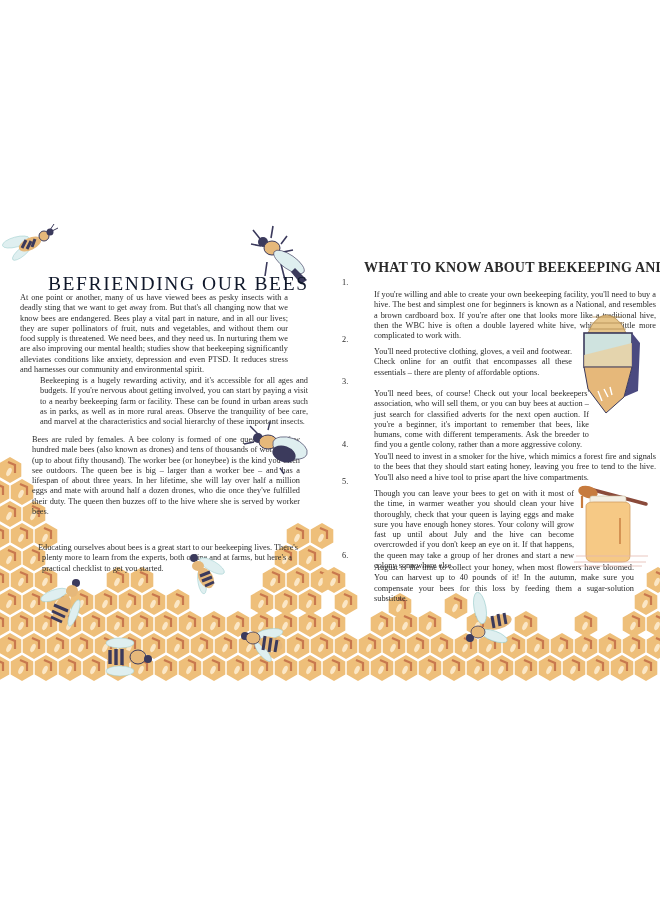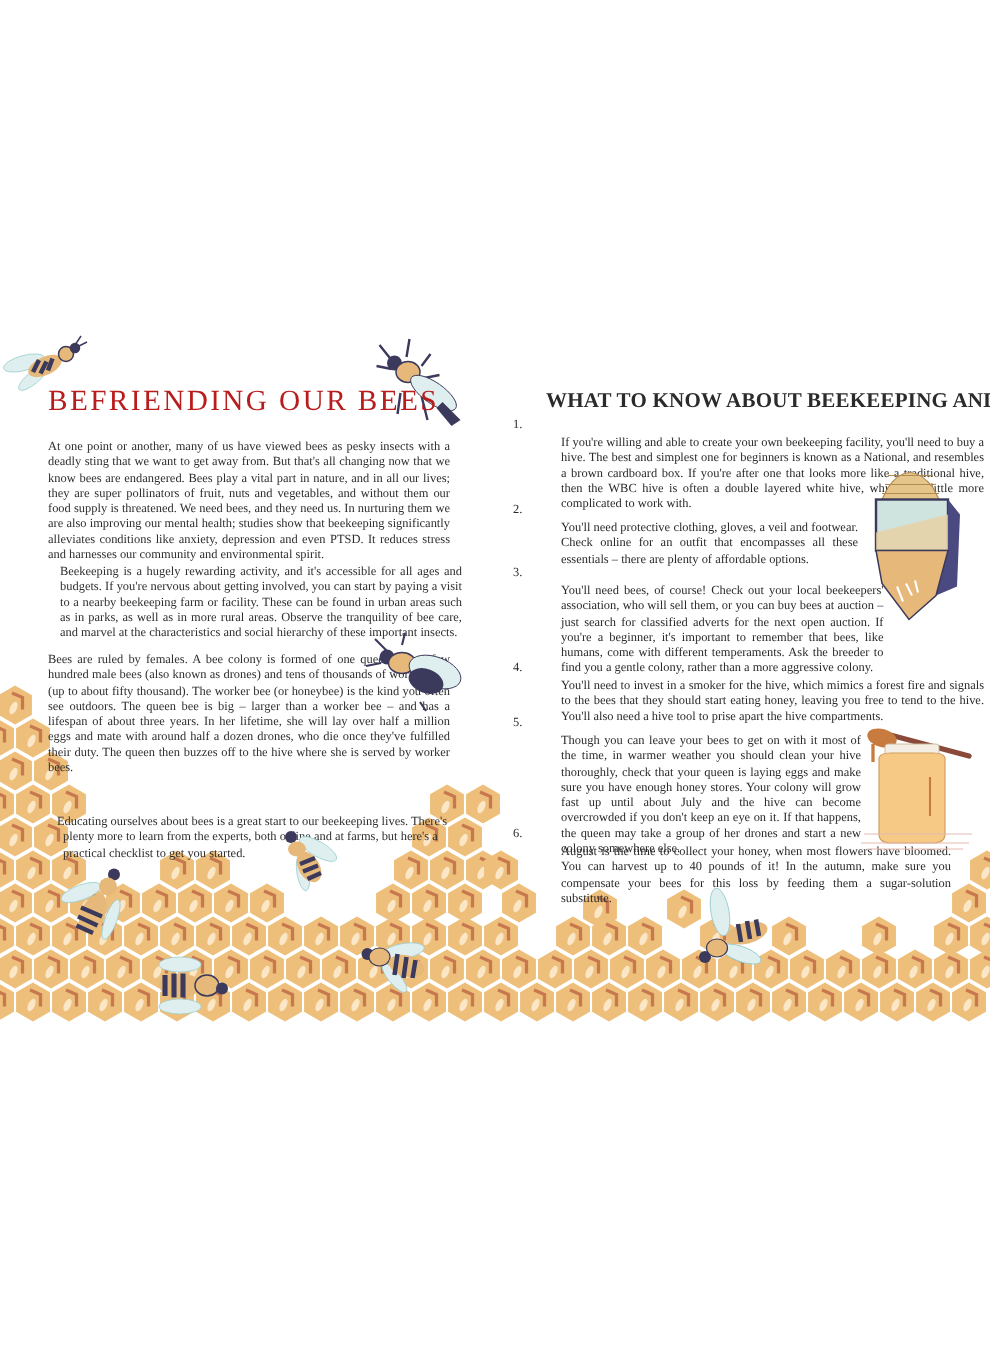--- a/index.html
+++ b/index.html
@@ -2,23 +2,23 @@
 <html><head>
 <meta charset="utf-8">
 <style>
   html, body { margin:0; padding:0; background:#ffffff; }
   body { width:660px; height:900px; position:relative; overflow:hidden; font-family:"Liberation Serif", "DejaVu Serif", serif; color:#2a2a2a; }
   .spread { position:absolute; left:0; top:0; width:660px; height:900px; }
   .page { position:absolute; top:0; height:685px; }
   .page-left { left:0; width:330px; }
   .page-right { left:330px; width:330px; }
   .honeycomb { position:absolute; left:0; top:430px; width:660px; height:255px; }
-  .title { position:absolute; left:32px; top:257px; font-size:19.5px; letter-spacing:1.6px; font-weight:normal; margin:0; color:#b91c1c; white-space:nowrap; }
+  .title { position:absolute; left:32px; top:257px; font-size:19.5px; letter-spacing:1.6px; font-weight:normal; margin:16px; color:#0f172a; white-space:nowrap; }
   .para { position:absolute; font-size:8.3px; line-height:10.3px; text-align:justify; margin:0; color:#2e2e2e; }
-  .p1 { left:32px; top:293px; width:268px; }
+  .p1 { left:20px; top:293px; width:268px; }
   .p2 { left:40px; top:376px; width:268px; }
   .p3 { left:32px; top:435px; width:268px; }
   .p4 { left:42px; top:543px; width:258px; text-indent:-4px; text-align:left; }
   .subhead { position:absolute; left:34px; top:260px; font-size:14px; letter-spacing:0.15px; margin:0; color:#2b2b2b; white-space:nowrap; }
   .list { position:absolute; left:6px; margin:0; padding:0; list-style:none; }
   .li { position:absolute; left:0; width:300px; font-size:8.3px; line-height:10.3px; }
   .li .num { position:absolute; left:0; top:0; width:14px; }
   .li .txt { position:absolute; left:16px; top:12px; text-align:justify;margin-left:16px; }
   .bee, .hat, .jar { position:absolute; }
 </style>

